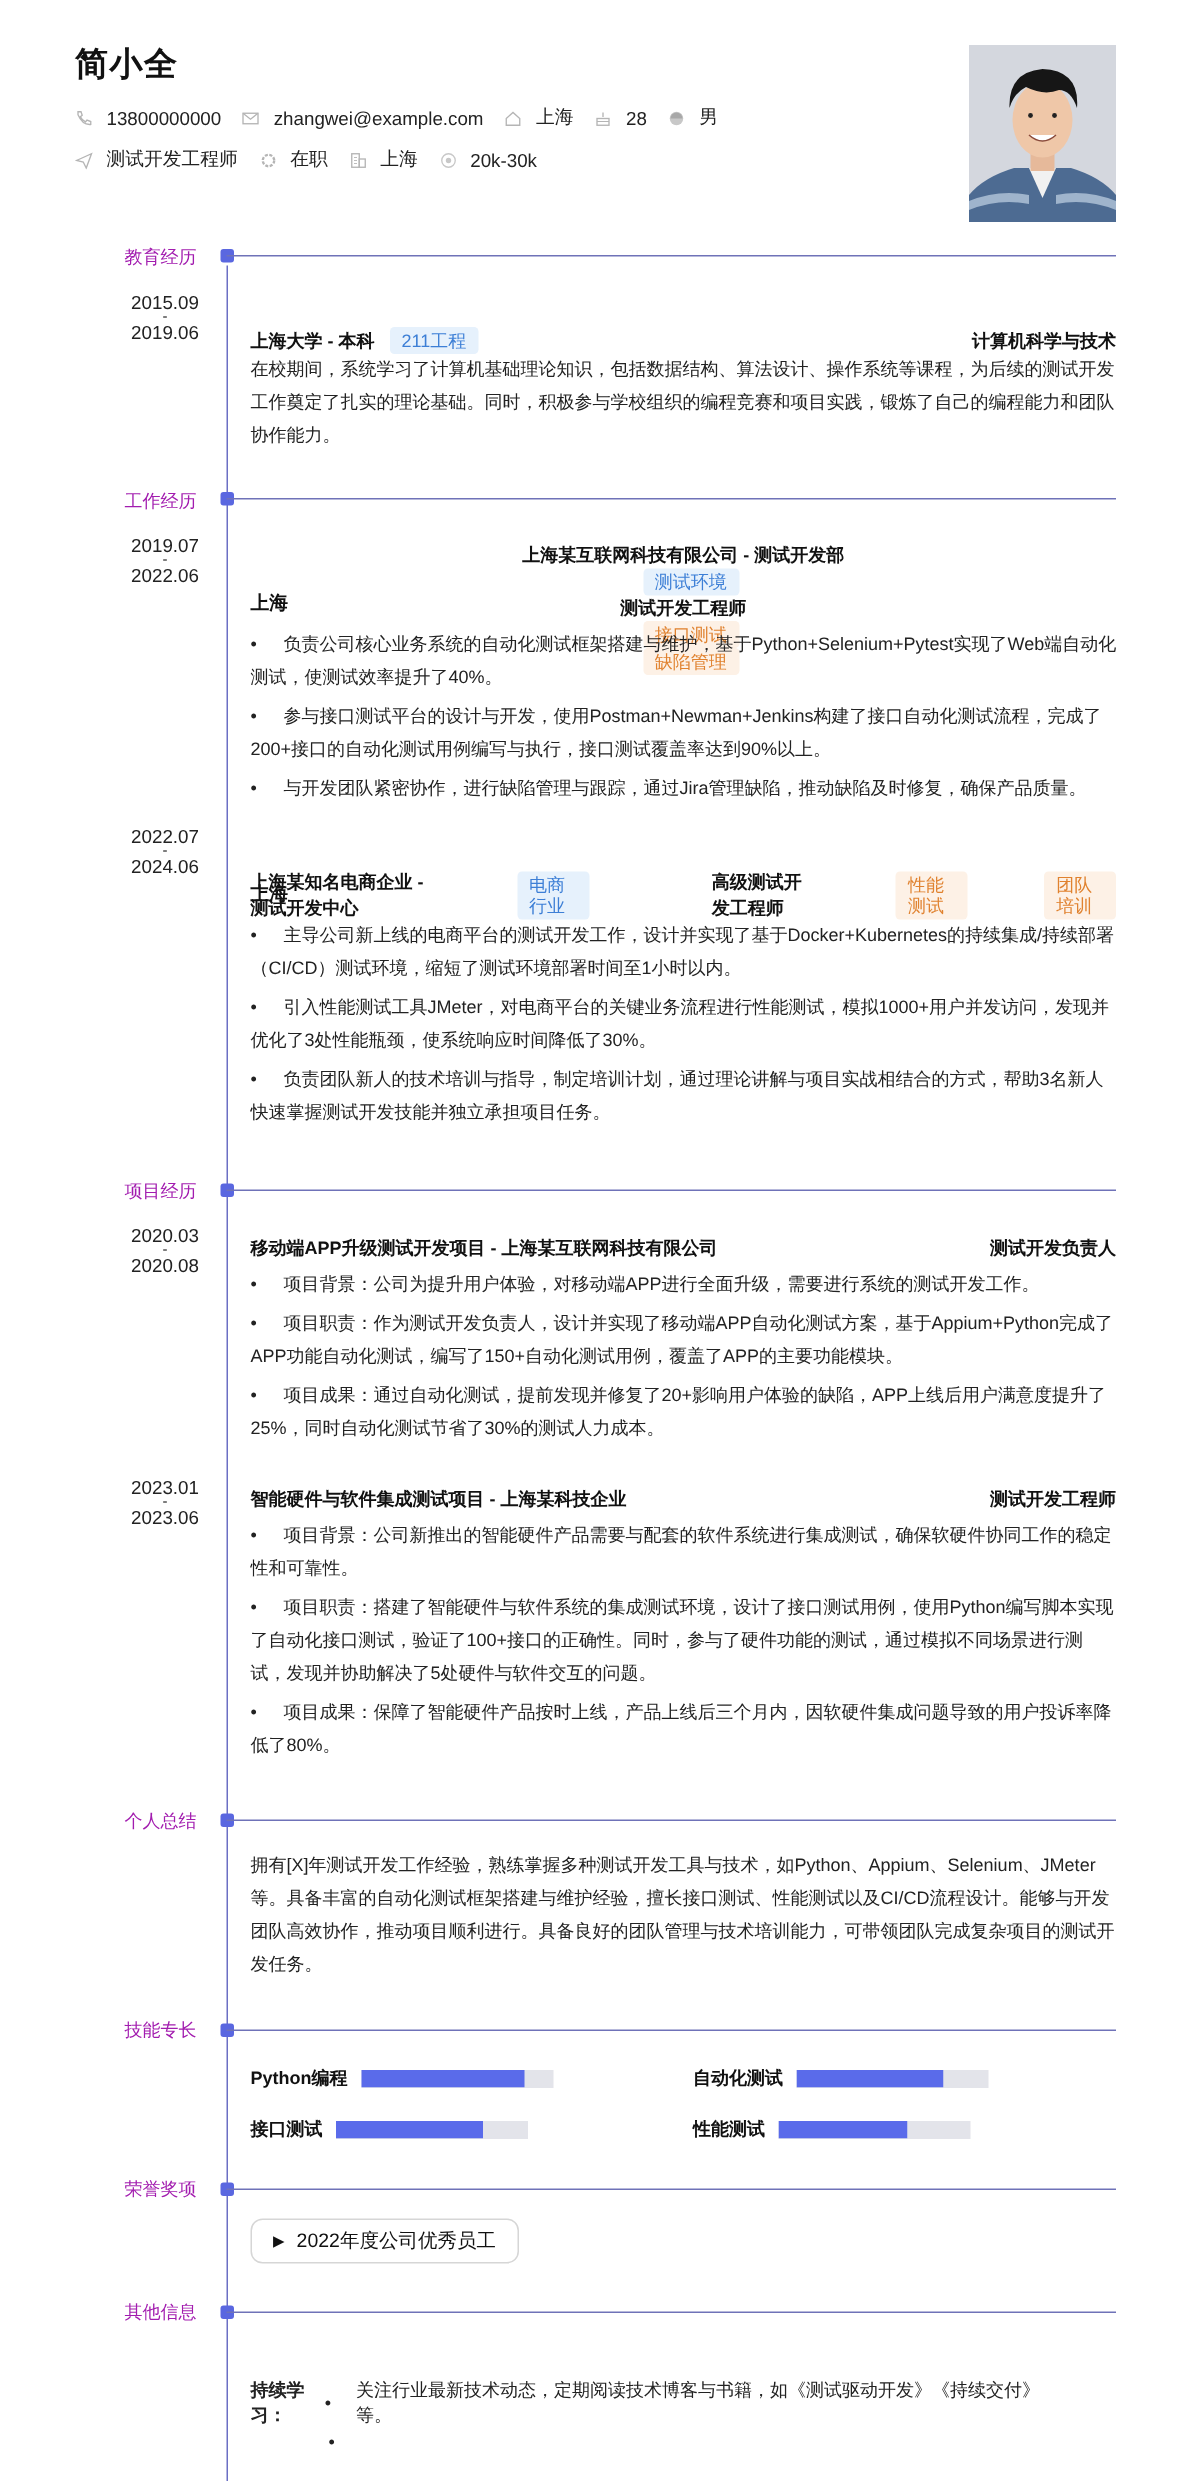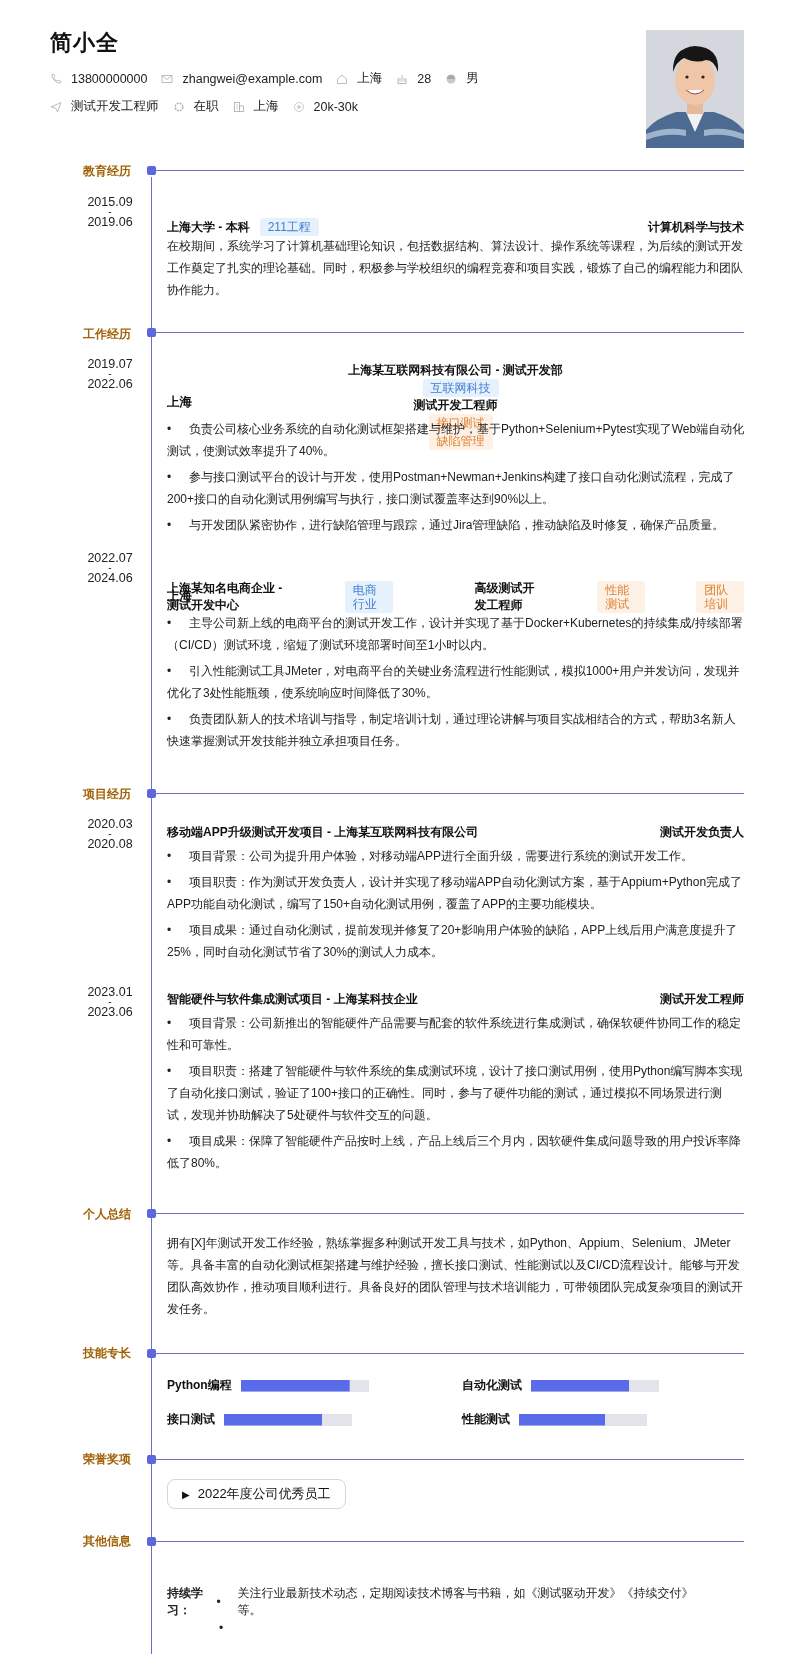--- a/index.html
+++ b/index.html
@@ -16,21 +16,21 @@
   .info-row { position: absolute; left: 50px; display: flex; align-items: center; font-size: 12.5px; color: #222; white-space: nowrap; }
   .info-row.r1 { top: 70px; }
   .info-row.r2 { top: 98px; }
   .info-item { display: flex; align-items: center; margin-right: 14px; text-align: center; }
   .ico { width: 12px; height: 12px; margin-right: 9px; display: inline-flex; align-items: center; justify-content: center; }
   .ico svg { width: 12px; height: 12px; }
   .photo { position: absolute; left: 646px; top: 30px; width: 98px; height: 118px; overflow: hidden; background: #d5d9e0; }
 
   
   .timeline { position: absolute; left: 151px; top: 177px; width: 1px; height: 1477px; background: #6b6fc4; }
-  .sec-title { position: absolute; left: 83px; font-size: 12px; color: #a16207; font-weight: bold; }
+  .sec-title { position: absolute; left: 83px; font-size: 12px; color: #a21caf; }
   .sec-dot { position: absolute; left: 147px; width: 9px; height: 9px; border-radius: 2px; background: #5a67e0; }
   .sec-line { position: absolute; left: 151px; width: 593px; height: 1px; background: #6f72b8; }
 
   .date { position: absolute; left: 70px; width: 80px; text-align: center; font-size: 12.5px; color: #222; line-height: 12px; }
   .date .dash { font-size: 10px; line-height: 8px; display:block; }
 
   .entry-head { position: absolute; left: 167px; width: 577px; display: flex; align-items: center; font-size: 12px; font-weight: bold; color: #111; height: 20px; }
   .entry-head .spacer { flex: 1; }
   .tag { display: inline-block; font-weight: normal; font-size: 12px; padding: 2px 8px; border-radius: 3px; margin-left: 10px; line-height: 14px; }
   .tag.blue { background: #e6f1fc; color: #3d7fd6; }
@@ -183,21 +183,21 @@
 
   <div class="sec-title" style="top:326px;">工作经历</div>
   <div class="sec-dot" style="top:328px;"></div>
   <div class="sec-line" style="top:332px;"></div>
 
   <div class="date" style="top:358px;">
     <span>2019.07</span><span class="dash">-</span><span>2022.06</span>
   </div>
   <div class="entry-head" style="top:362px;flex-direction:column;">
     <span>上海某互联网科技有限公司 - 测试开发部</span>
-    <span class="tag blue">互联网科技</span>
+    <span class="tag blue">测试环境</span>
     <span class="spacer"></span>
     <span>测试开发工程师</span>
     <span class="tag orange">接口测试</span>
     <span class="tag orange">缺陷管理</span>
   </div>
   <div class="sub" style="top:394px;">上海</div>
   <ul class="bullets" style="top:418px;">
     <li><span class="b">•</span><span>负责公司核心业务系统的自动化测试框架搭建与维护，基于Python+Selenium+Pytest实现了Web端自动化测试，使测试效率提升了40%。</span></li>
     <li><span class="b">•</span><span>参与接口测试平台的设计与开发，使用Postman+Newman+Jenkins构建了接口自动化测试流程，完成了200+接口的自动化测试用例编写与执行，接口测试覆盖率达到90%以上。</span></li>
     <li><span class="b">•</span><span>与开发团队紧密协作，进行缺陷管理与跟踪，通过Jira管理缺陷，推动缺陷及时修复，确保产品质量。</span></li>

